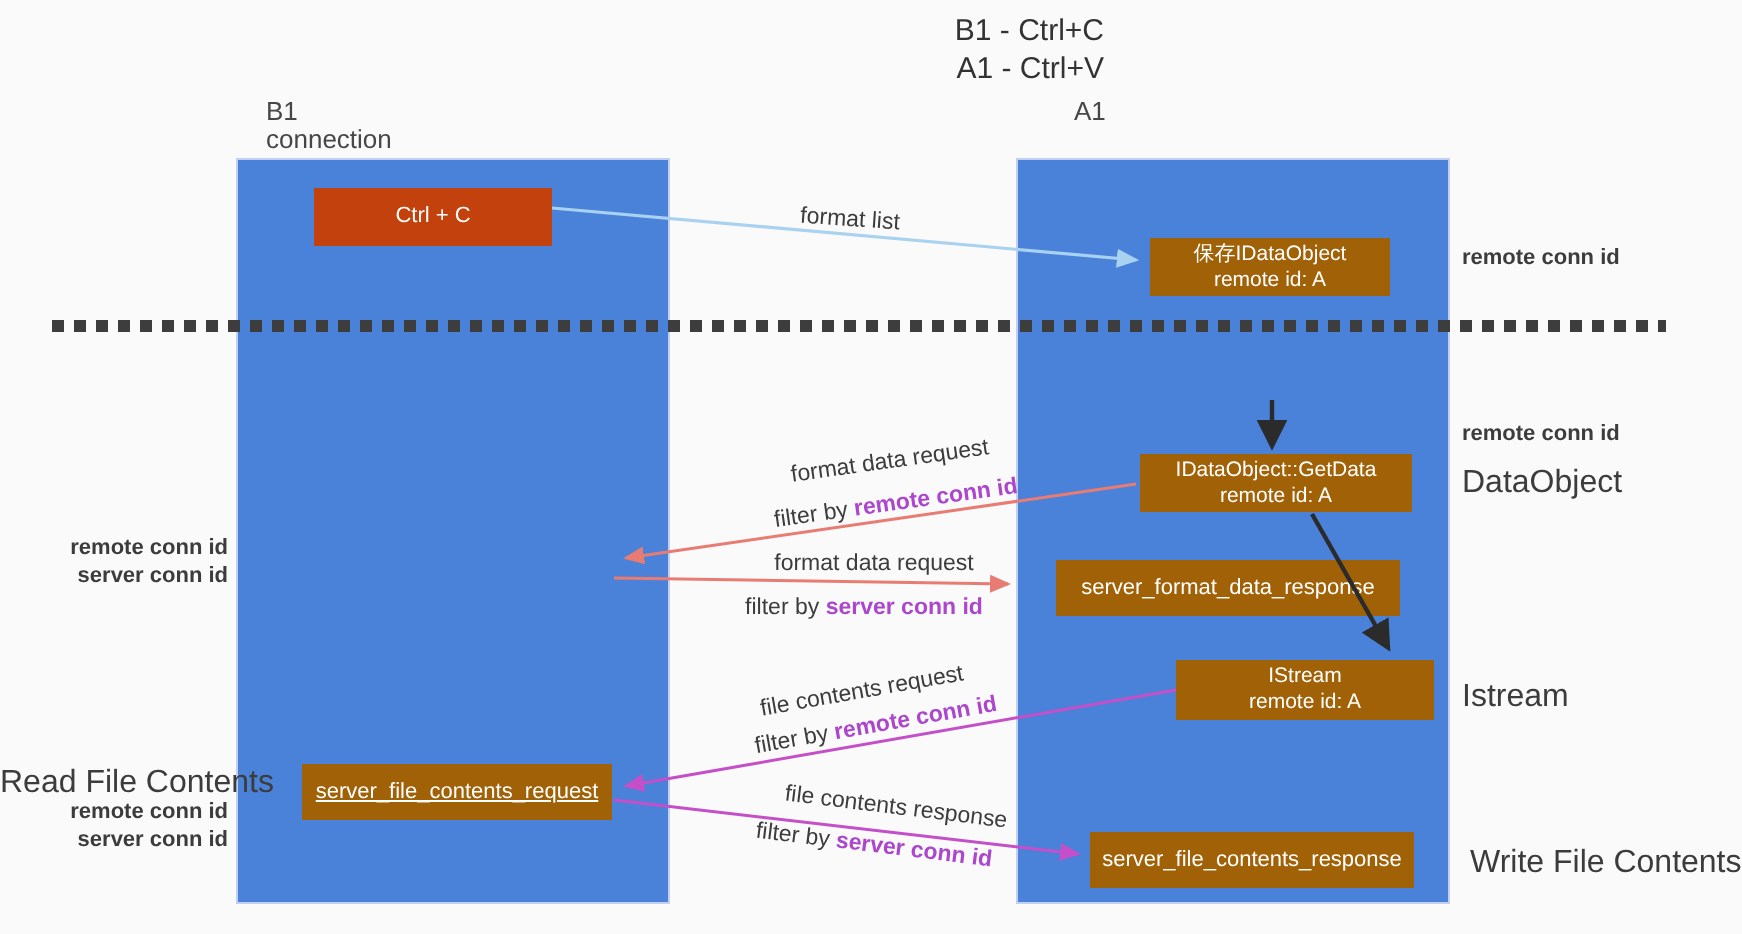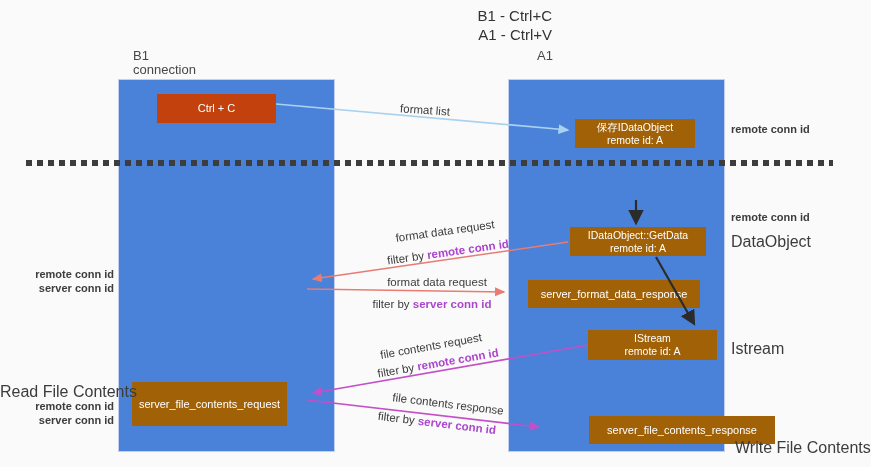--- a/index.html
+++ b/index.html
@@ -28,22 +28,22 @@
   .node.green  { background:#c2410c; }
   .node.orange { background:#a16207;justify-content:center; }
 
   #n-ctrlc   { left:157px; top:94px;  width:119px; height:29px; }
   #n-save    { left:575px; top:119px; width:120px; height:29px; font-size:10.5px; }
   #n-ctrlv   { left:573px; top:174px; width:121px; height:25px; }
   #n-getdata { left:570px; top:227px; width:136px; height:29px; font-size:10.5px; }
   #n-fmtreq  { left:152px; top:267px; width:155px; height:28px; }
   #n-fmtresp { left:528px; top:280px; width:172px; height:28px; }
   #n-istream { left:588px; top:330px; width:129px; height:30px; font-size:10.5px; }
-  #n-filereq { left:132px; top:382px; width:155px; height:44px; }
-  #n-fileresp{ left:545px; top:416px; width:186px; height:28px;margin-left:44px; }
+  #n-filereq { left:151px; top:382px; width:155px; height:28px;text-decoration:underline; }
+  #n-fileresp{ left:545px; top:416px; width:162px; height:28px; }
 
   svg.arrows { position:absolute; left:0; top:0; width:871px; height:467px; pointer-events:none; }
 
   .edge-label { position:absolute; white-space:nowrap; font-size:11.5px; color:#3c3c3c;
                 transform:translate(-50%,-50%); }
   .lbl-purple { color:#ab46cd; font-weight:bold; }
   .lbl-green  { color:#5bb85e; font-weight:bold; }
 
   #e-formatlist { left:425px; top:110px; transform:translate(-50%,-50%) rotate(4deg); }
   #e-fdreq   { left:445px; top:231px; transform:translate(-50%,-50%) rotate(-8deg); }
@@ -56,21 +56,21 @@
   #e-fcresp-f{ left:437px; top:423px; transform:translate(-50%,-50%) rotate(7deg); }
 
   .margin-label { position:absolute; white-space:nowrap; font-size:16px; color:#3c3c3c; }
   .margin-left  { left:0; width:114px; text-align:right; }
   .ml-bold { font-weight:bold; font-size:11px; }
 
   #r-remote1 { left:731px; top:123px; }
   #r-remote2 { left:731px; top:211px; }
   #r-dataobj { left:731px; top:233px; }
   #r-istream { left:731px; top:340px; }
-  #r-write   { left:735px; top:423px;margin-top:16px; }
+  #r-write   { left:735px; top:423px; }
 
   #l-remote1 { top:268px; }
   #l-server1 { top:282px; }
   #l-read    { top:383px; }
   #l-remote2 { top:400px; }
   #l-server2 { top:414px; }
 </style>
 </head>
 <body>
 

